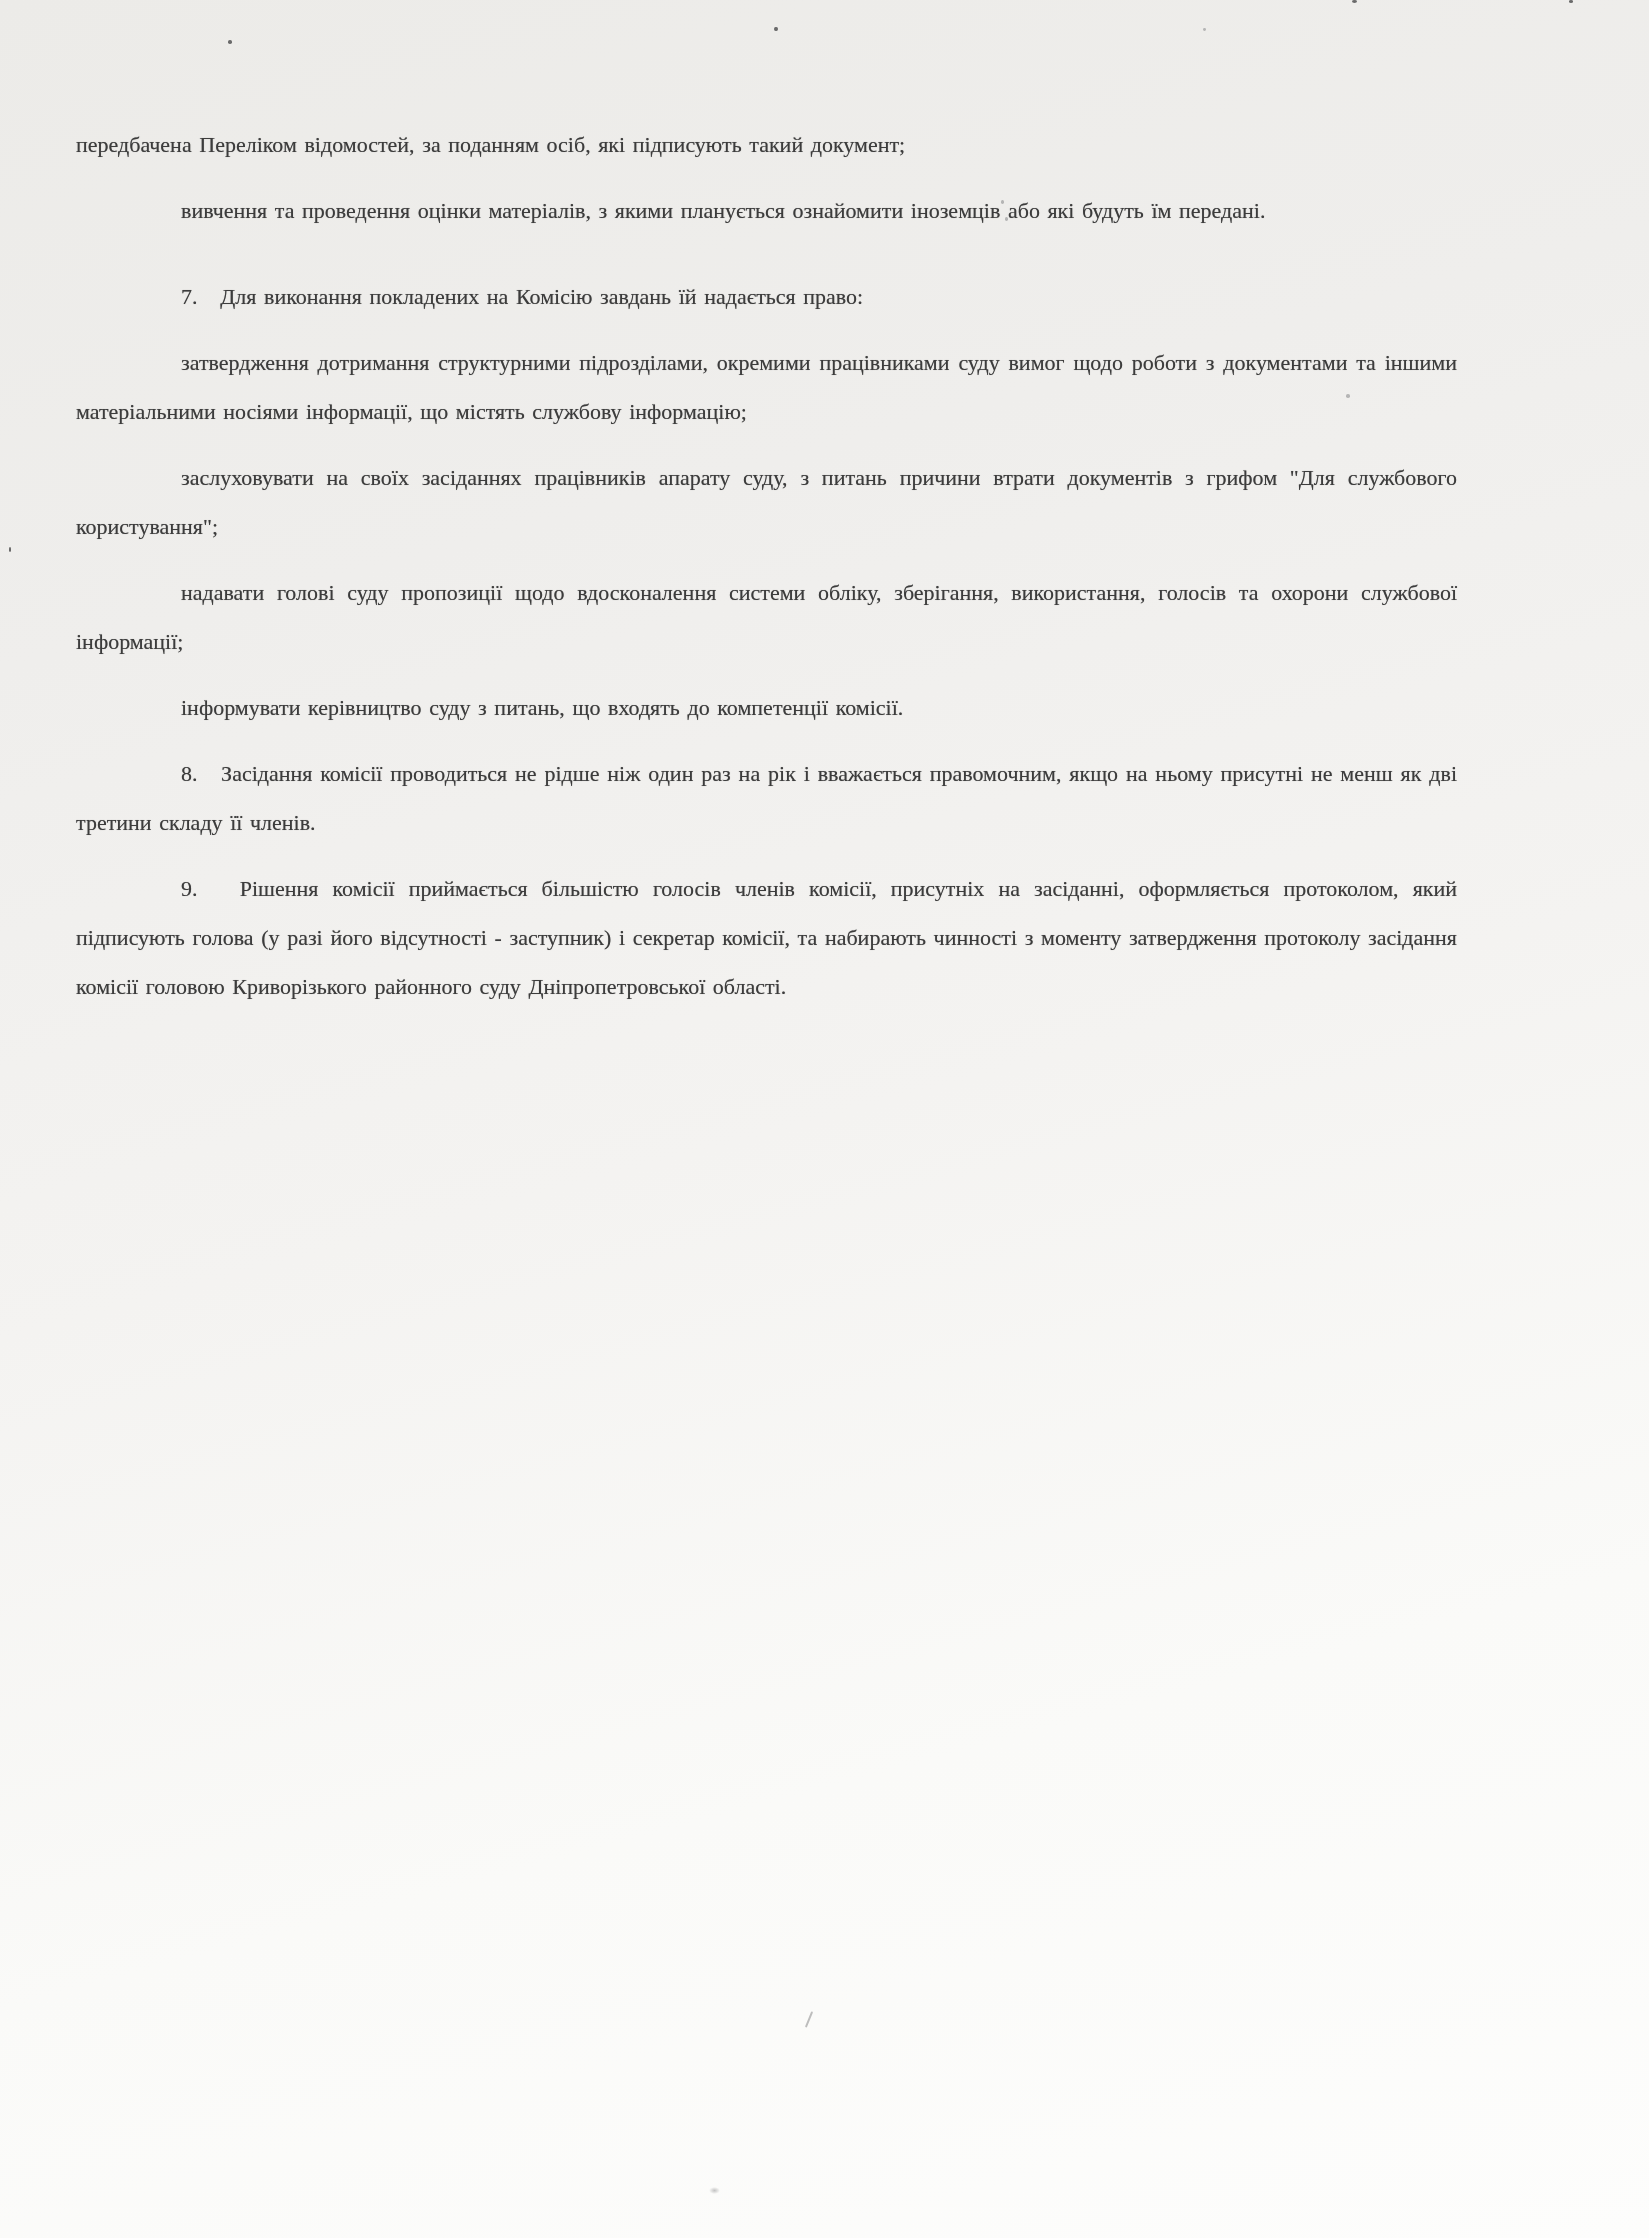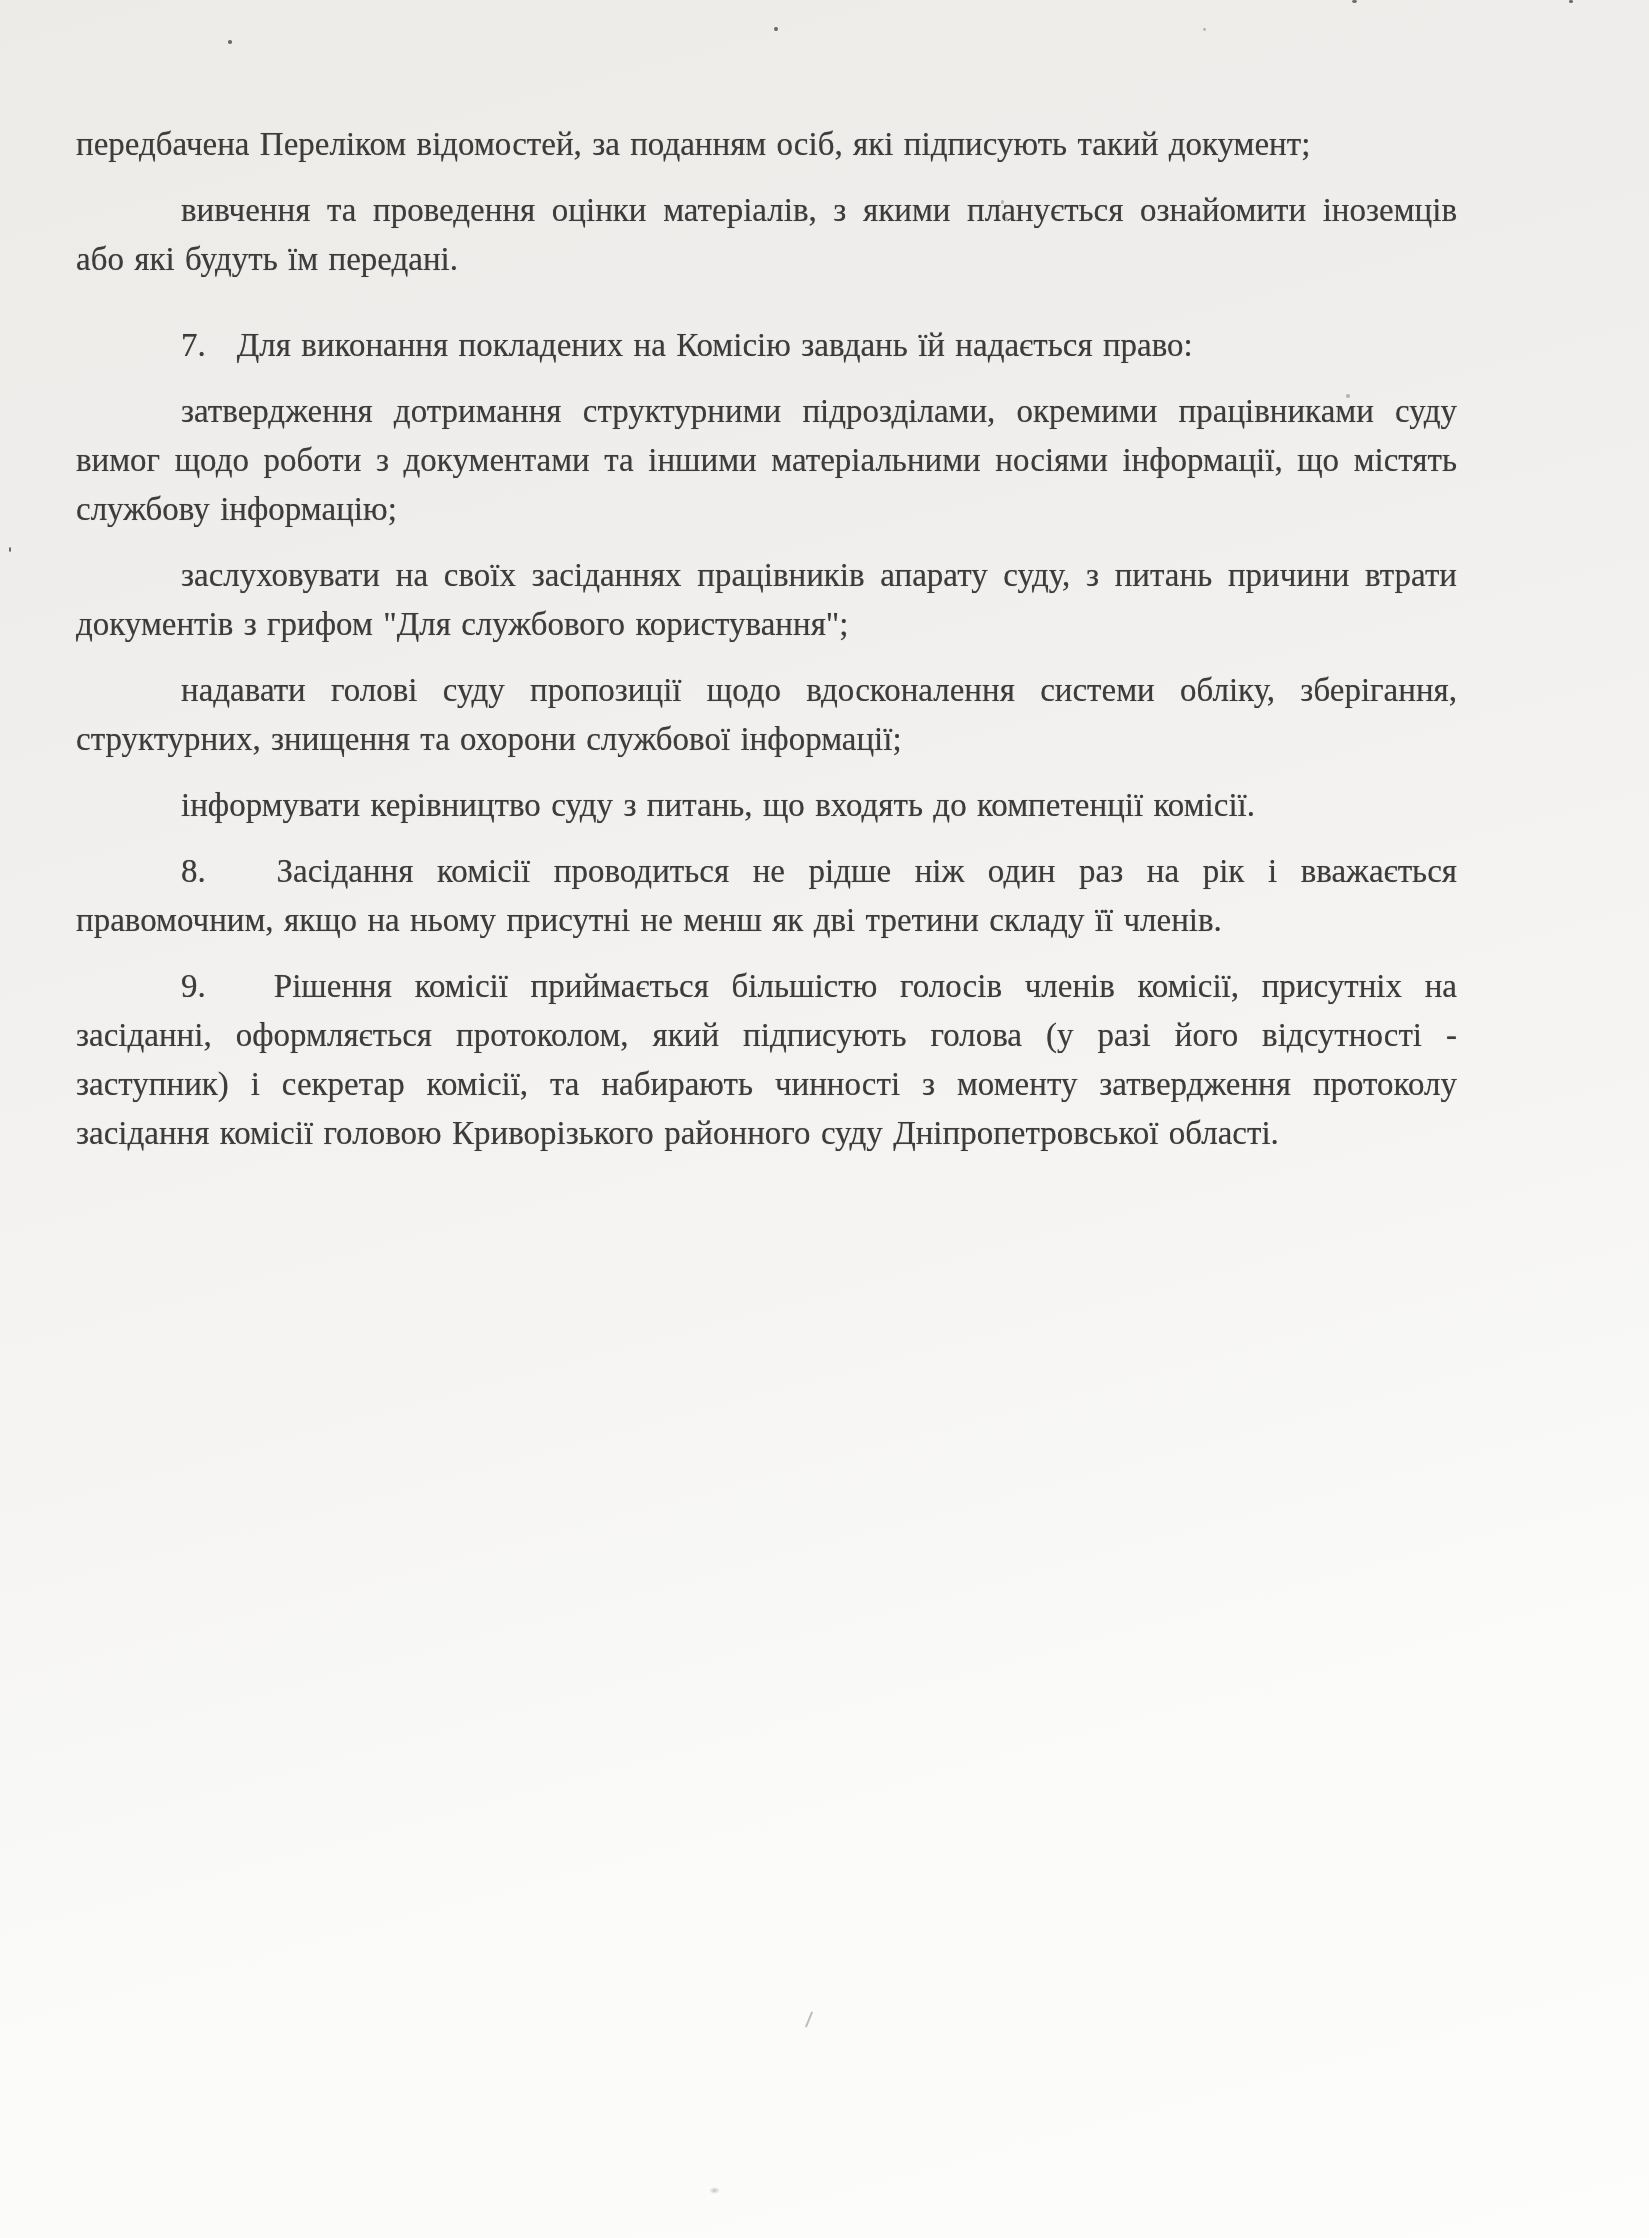--- a/index.html
+++ b/index.html
@@ -17,21 +17,21 @@
   .page {
     position: absolute;
     inset: 0;
     overflow: hidden;
   }
   .text-block {
     position: absolute;
     left: 76px;
     top: 120px;
     width: 1381px;
-    font-size: 33px;
+    font-size: 22px;
     line-height: 49px;
     color: #3c3c3c;
     text-align: justify;
     word-spacing: 2.1px;
     text-shadow: 0 0 0.7px rgba(55, 55, 55, 0.55);
   }
   .para {
     margin: 0;
   }
   .indent {
@@ -67,21 +67,21 @@
 <body>
 
 <div class="page">
 
   <div class="text-block">
     <p class="para">передбачена Переліком відомостей, за поданням осіб, які підписують такий документ;</p>
     <p class="para indent">вивчення та проведення оцінки матеріалів, з якими планується ознайомити іноземців або які будуть їм передані.</p>
     <p class="para indent gap-top">7.&nbsp;&nbsp;&nbsp;Для виконання покладених на Комісію завдань їй надається право:</p>
     <p class="para indent">затвердження дотримання структурними підрозділами, окремими працівниками суду вимог щодо роботи з документами та іншими матеріальними носіями інформації, що містять службову інформацію;</p>
     <p class="para indent">заслуховувати на своїх засіданнях працівників апарату суду, з питань причини втрати документів з грифом "Для службового користування";</p>
-    <p class="para indent">надавати голові суду пропозиції щодо вдосконалення системи обліку, зберігання, структурних, знищення та охорони службової інформації;</p>
+    <p class="para indent">надавати голові суду пропозиції щодо вдосконалення системи обліку, зберігання, використання, голосів та охорони службової інформації;</p>
     <p class="para indent">інформувати керівництво суду з питань, що входять до компетенції комісії.</p>
     <p class="para indent">8.&nbsp;&nbsp;&nbsp;Засідання комісії проводиться не рідше ніж один раз на рік і вважається правомочним, якщо на ньому присутні не менш як дві третини складу її членів.</p>
     <p class="para indent">9.&nbsp;&nbsp;&nbsp;Рішення комісії приймається більшістю голосів членів комісії, присутніх на засіданні, оформляється протоколом, який підписують голова (у разі його відсутності - заступник) і секретар комісії, та набирають чинності з моменту затвердження протоколу засідання комісії головою Криворізького районного суду Дніпропетровської області.</p>
   </div>
 
   <div class="speck" style="left:228px; top:40px; width:3.5px; height:3.5px;"></div>
   <div class="speck" style="left:774px; top:27px; width:3.5px; height:4.3px;"></div>
   <div class="speck faint" style="left:1203px; top:28px; width:2.8px; height:2.8px;"></div>
   <div class="speck" style="left:1352px; top:0px; width:5px; height:2.8px;"></div>
   <div class="speck" style="left:1569px; top:0px; width:4.3px; height:2.8px;"></div>

